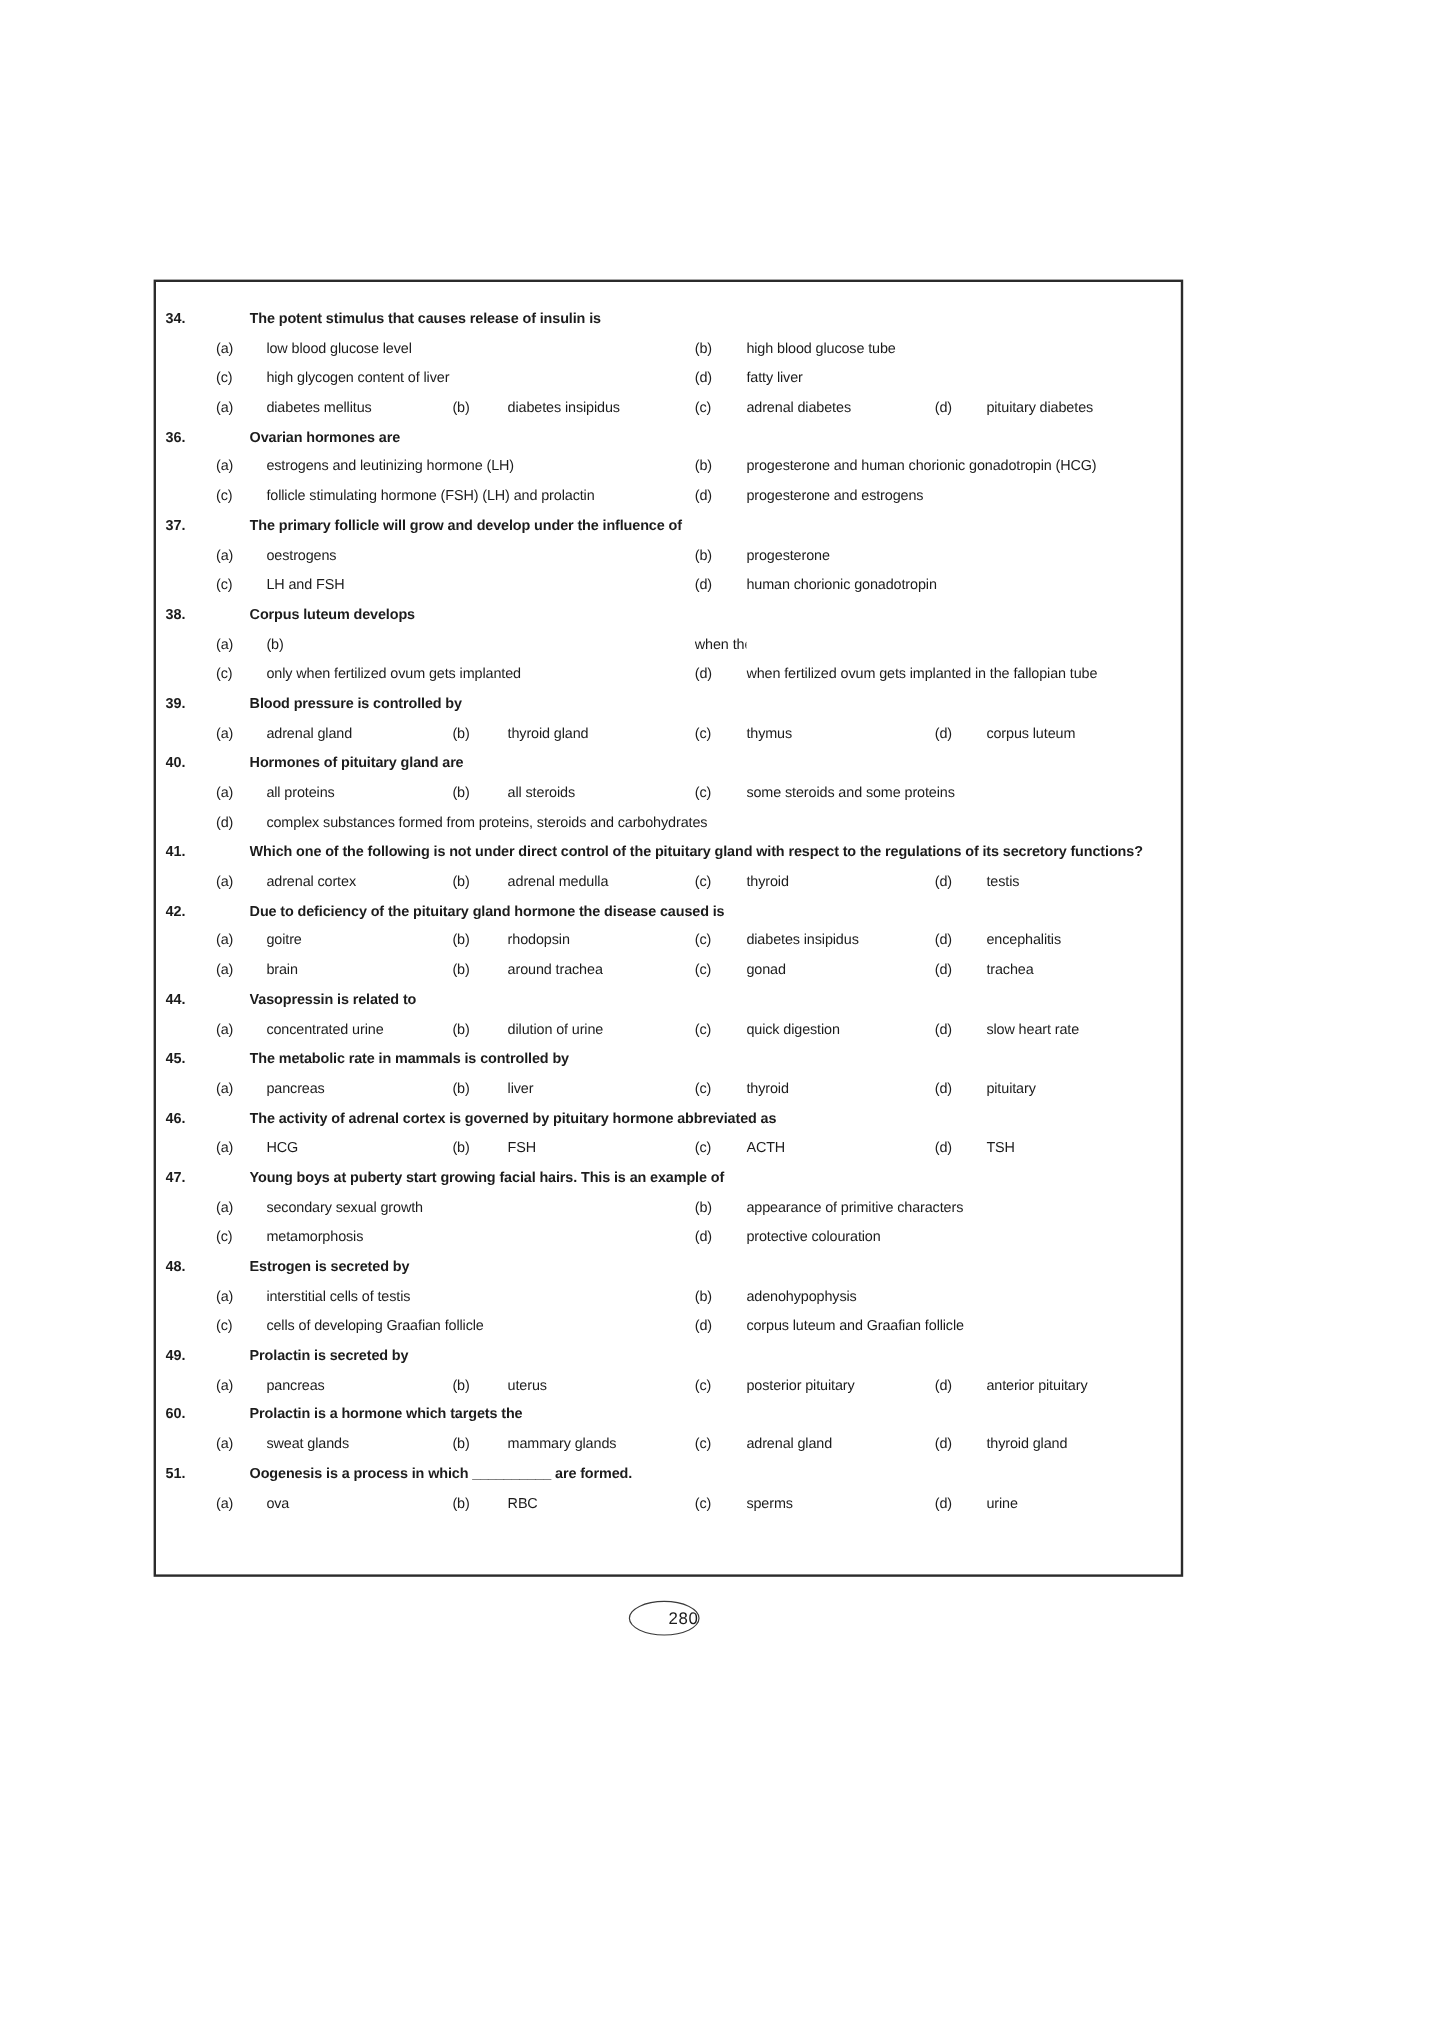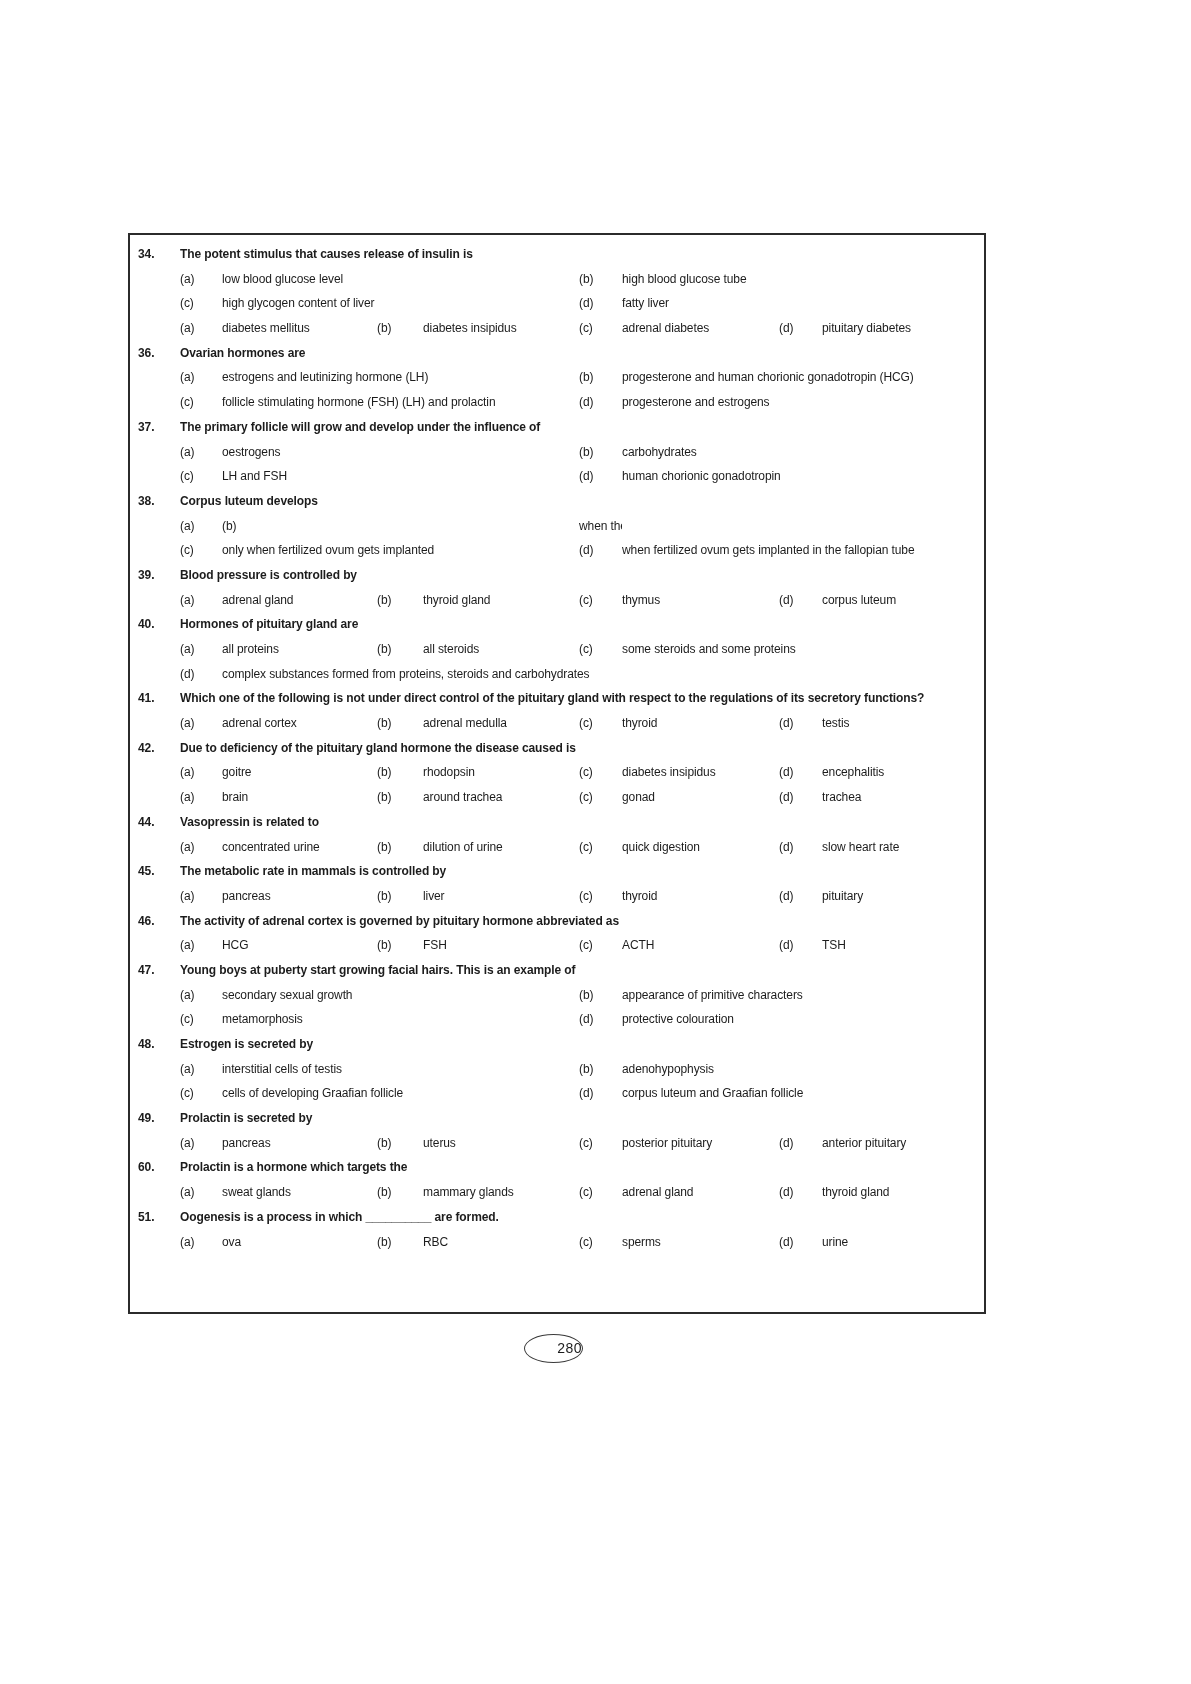--- a/index.html
+++ b/index.html
@@ -8,34 +8,34 @@
     width: 1191px; height: 1684px;
     position: relative;
     font-family: "Liberation Sans", sans-serif;
     color: #1c1c1c;
   }
   .question-box {
     position: absolute;
     left: 128px; top: 233px;
     width: 858px; height: 1081px;
     border: 2px solid #2b2b2b;
-    padding: 7px 6px 0 8px;
+    padding: 18px 6px 0 8px;
     overflow: hidden;
     font-size: 12px;
     letter-spacing: -0.1px;
   }
   .q-line {
     display: flex;
     height: 24.7px; line-height: 24.7px;
     font-weight: 700;
     white-space: nowrap;
     overflow: hidden;
   }
   .q-num { width: 42px; flex: none; }
-  .q-text { flex: 1; overflow: hidden; }
+  .q-text { flex: 1; overflow: hidden; margin-left: 28px; }
   .opt-row {
     display: grid;
     margin-left: 42px;
     height: 24.7px; line-height: 24.7px;
     white-space: nowrap;
     overflow: hidden;
   }
   .opt-row.four { grid-template-columns: 42px 155px 46px 156px 43px 157px 43px 1fr; }
   .opt-row.two  { grid-template-columns: 42px 357px 43px 1fr; }
   .opt-row.abc  { grid-template-columns: 42px 155px 46px 156px 43px 1fr; }
@@ -107,21 +107,21 @@
     </div>
     <div class="q">
       <div class="q-line">
         <span class="q-num">37.</span>
         <span class="q-text">The primary follicle will grow and develop under the influence of</span>
       </div>
       <div class="opt-row two">
         <span class="opt-letter">(a)</span>
         <span class="opt-text">oestrogens</span>
         <span class="opt-letter">(b)</span>
-        <span class="opt-text">carbohydrates</span>
+        <span class="opt-text">progesterone</span>
       </div>
       <div class="opt-row two">
         <span class="opt-letter">(c)</span>
         <span class="opt-text">LH and FSH</span>
         <span class="opt-letter">(d)</span>
         <span class="opt-text">human chorionic gonadotropin</span>
       </div>
     </div>
     <div class="q">
       <div class="q-line">

